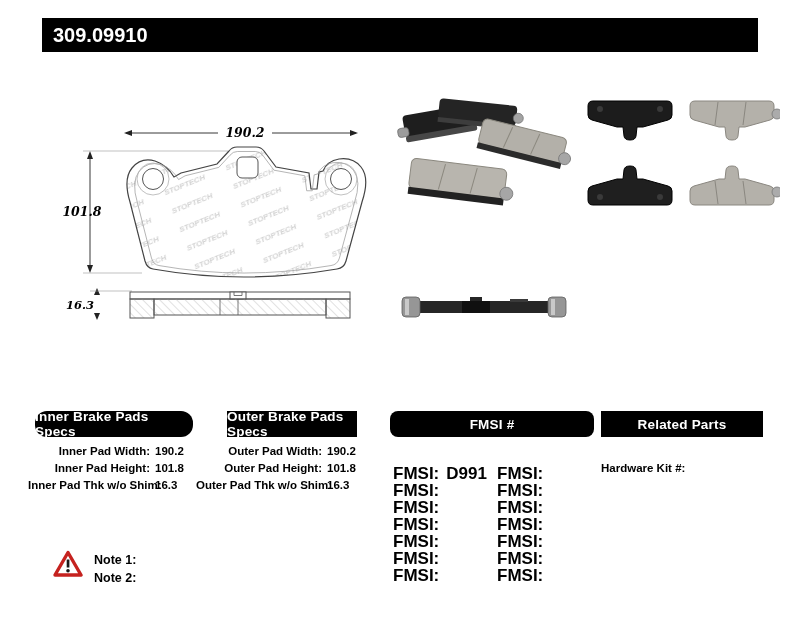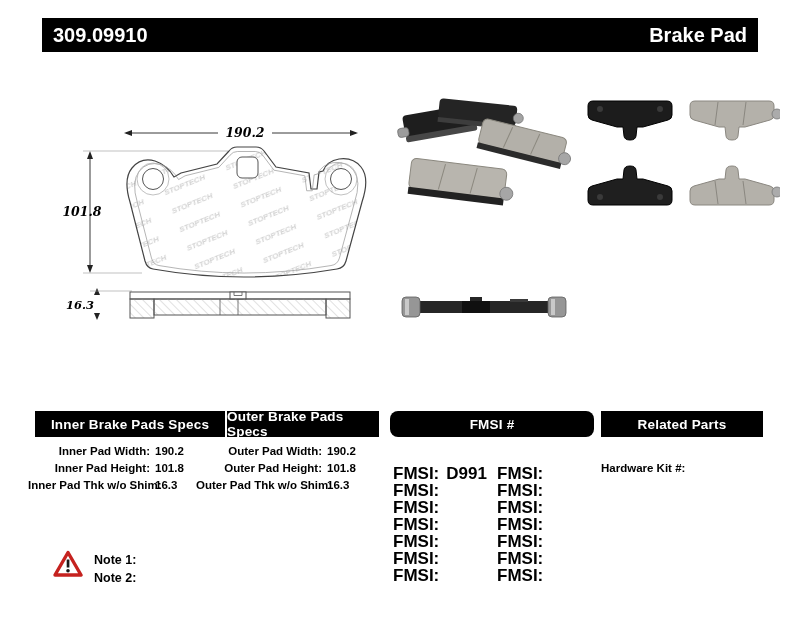--- a/index.html
+++ b/index.html
@@ -12,22 +12,22 @@
               justify-content:space-between; padding:0 11px; font-weight:bold; font-size:20px; }
 
   .drawing-svg { position:absolute; left:60px; top:116px; }
   .photo-left  { position:absolute; left:392px; top:86px; }
   .photo-right { position:absolute; left:584px; top:90px; }
   .photo-mid   { position:absolute; left:400px; top:288px; }
 
   .colheader { position:absolute; top:411px; height:26px; background:#000; color:#fff;
                font-weight:bold; font-size:13.5px; display:flex; align-items:center;
                justify-content:center; letter-spacing:0.2px; }
-  .hdr-inner   { left:35px;  width:190px; }
-  .hdr-outer   { left:227px; width:152px; }
+  .hdr-inner   { left:35px;  width:158px;border-radius:12px; }
+  .hdr-outer   { left:227px; width:130px; }
   .hdr-fmsi    { left:390px; width:204px;border-radius:8px; }
   .hdr-related { left:601px; width:162px; }
 
   .spec-col { position:absolute; top:443px; font-size:11.5px; font-weight:bold; }
   .spec-col-inner { left:28px; }
   .spec-col-outer { left:196px; }
   .spec-row { display:flex; height:17px; line-height:17px; white-space:nowrap; }
   .spec-col-inner .spec-label { width:122px; text-align:right; }
   .spec-col-outer .spec-label { width:126px; text-align:right; }
   .spec-value { margin-left:5px; }
@@ -44,21 +44,20 @@
   .notes { position:absolute; left:94px; top:552px; font-size:12.5px; font-weight:bold; }
   .note-row { height:17.5px; line-height:17.5px; }
 </style>
 </head>
 <body>
 
 <div class="page">
 
   <div class="titlebar">
     <span>309.09910</span>
-    <span>Brake Pad</span>
   </div>
 
   <svg class="drawing-svg" width="320" height="215" viewBox="0 0 320 215">
     <defs>
       <pattern id="wm" patternUnits="userSpaceOnUse" width="66" height="20" patternTransform="rotate(-22)">
         <text x="2" y="13" font-size="8" font-style="italic" font-weight="bold" fill="#d2d2d2">STOPTECH</text>
       </pattern>
       <pattern id="hatch" patternUnits="userSpaceOnUse" width="6" height="6" patternTransform="rotate(-45)">
         <line x1="0" y1="0" x2="0" y2="6" stroke="#c4c4c4" stroke-width="1"></line>
       </pattern>

